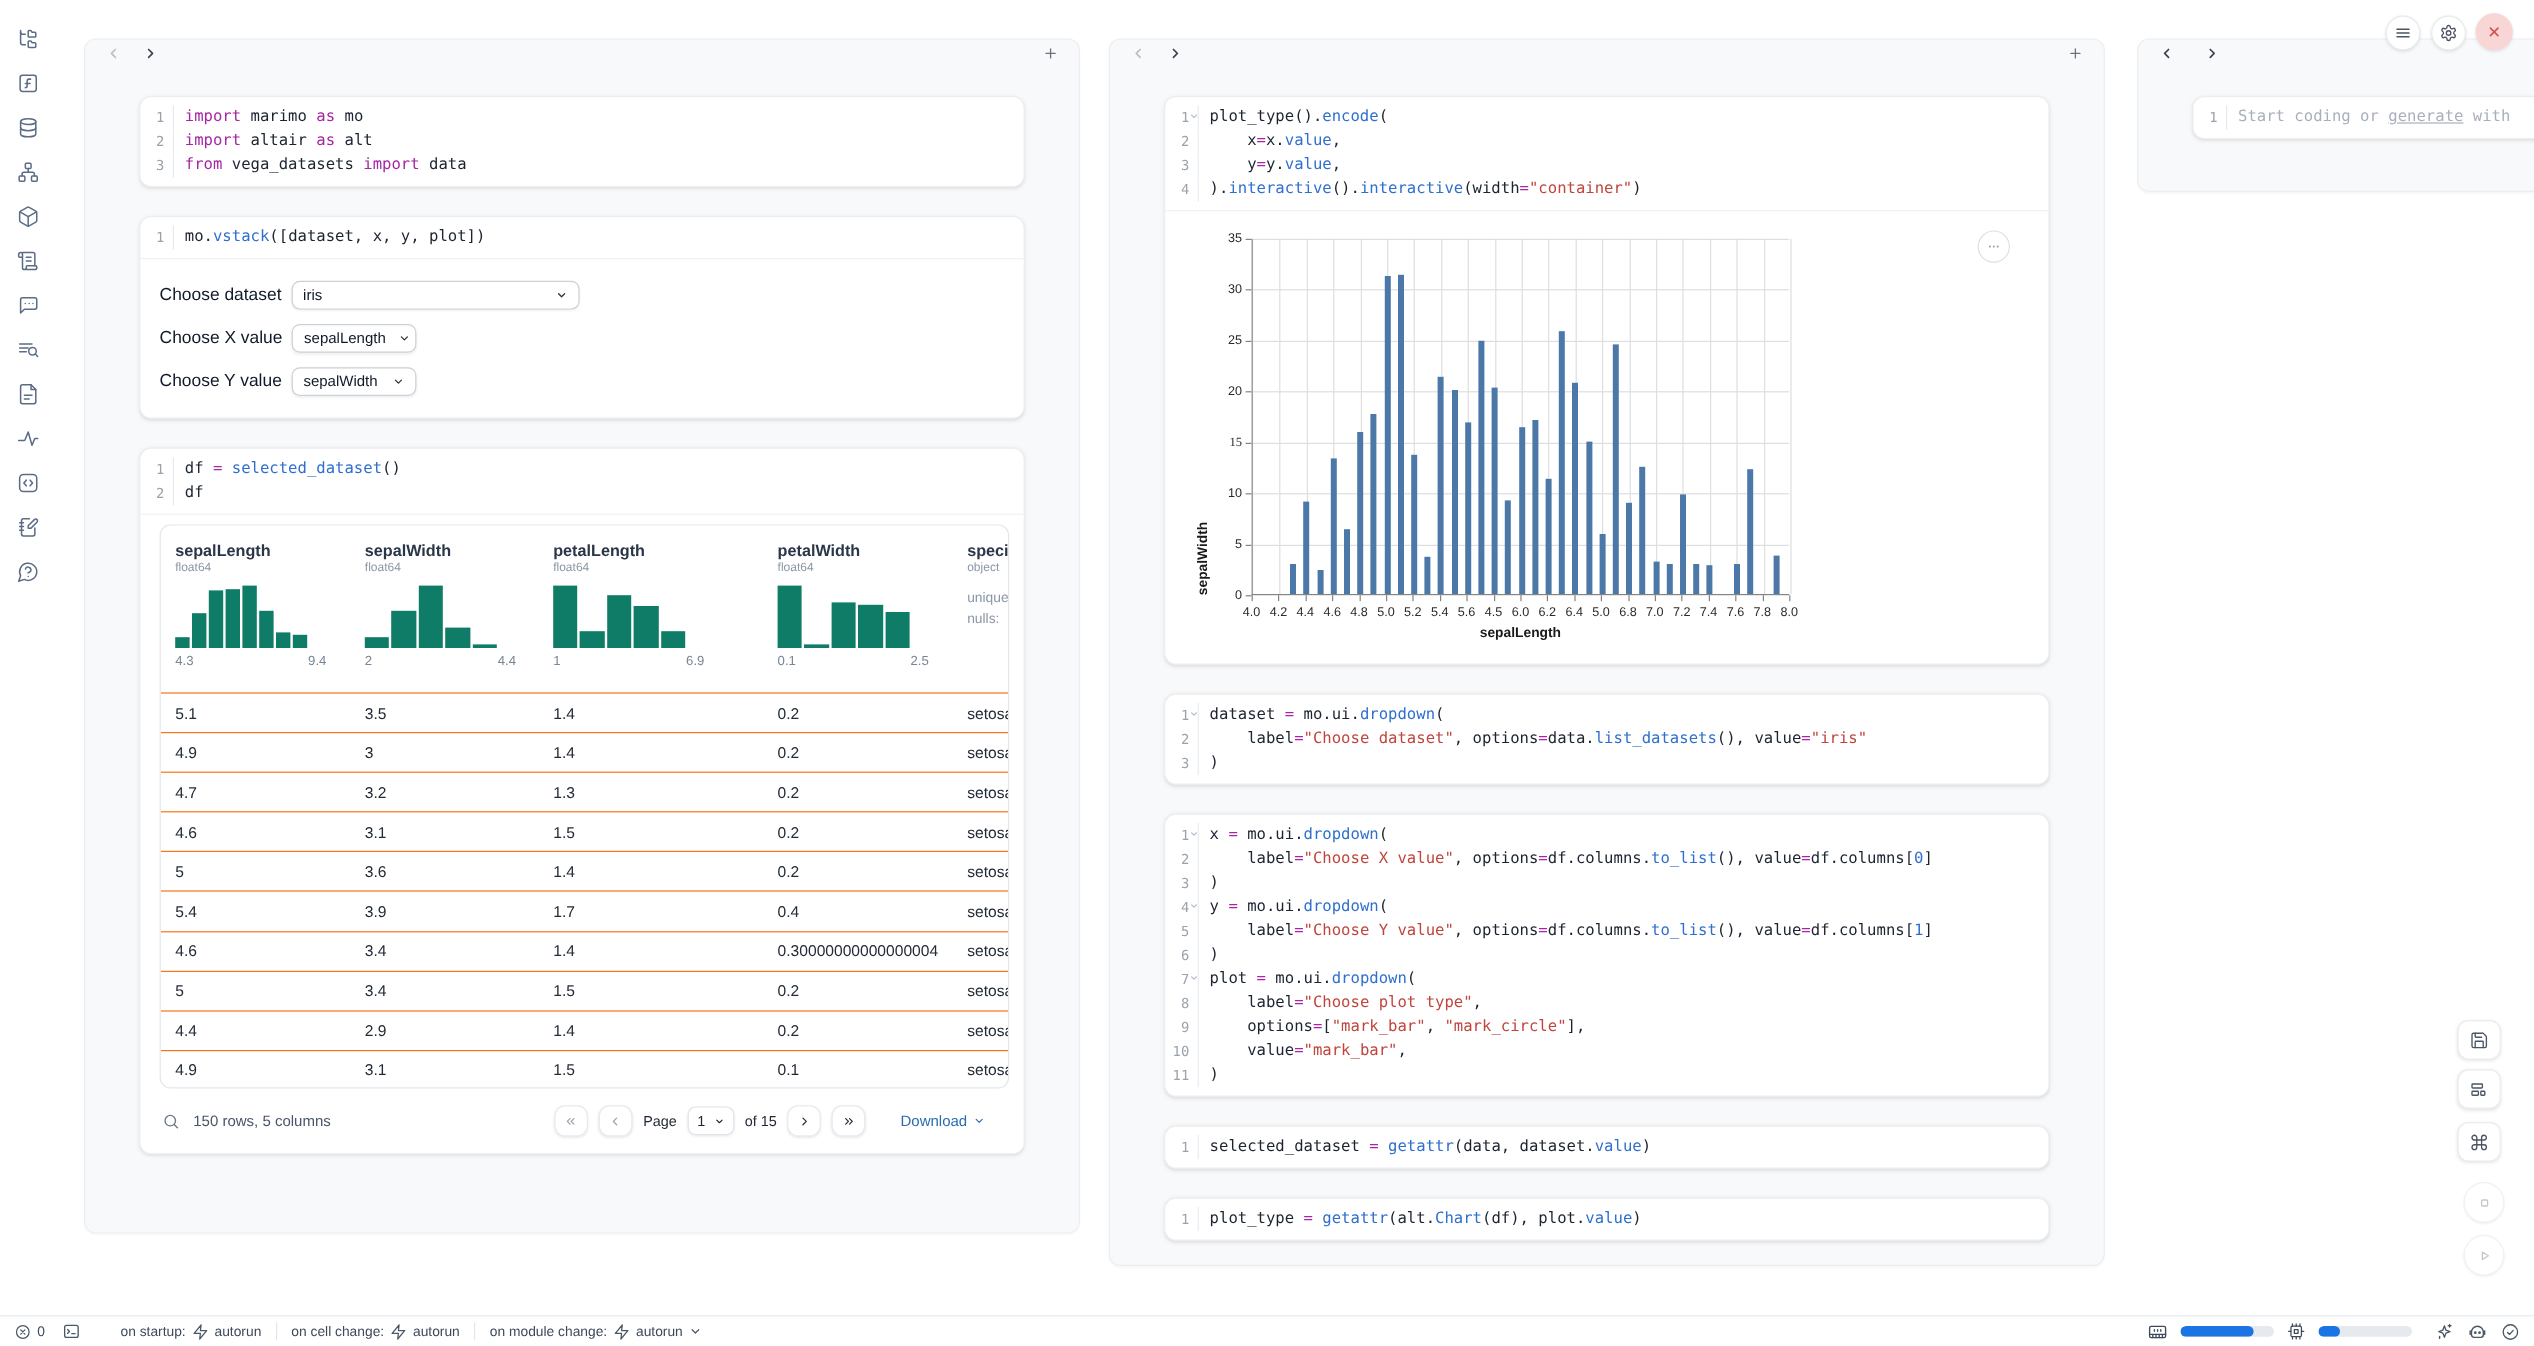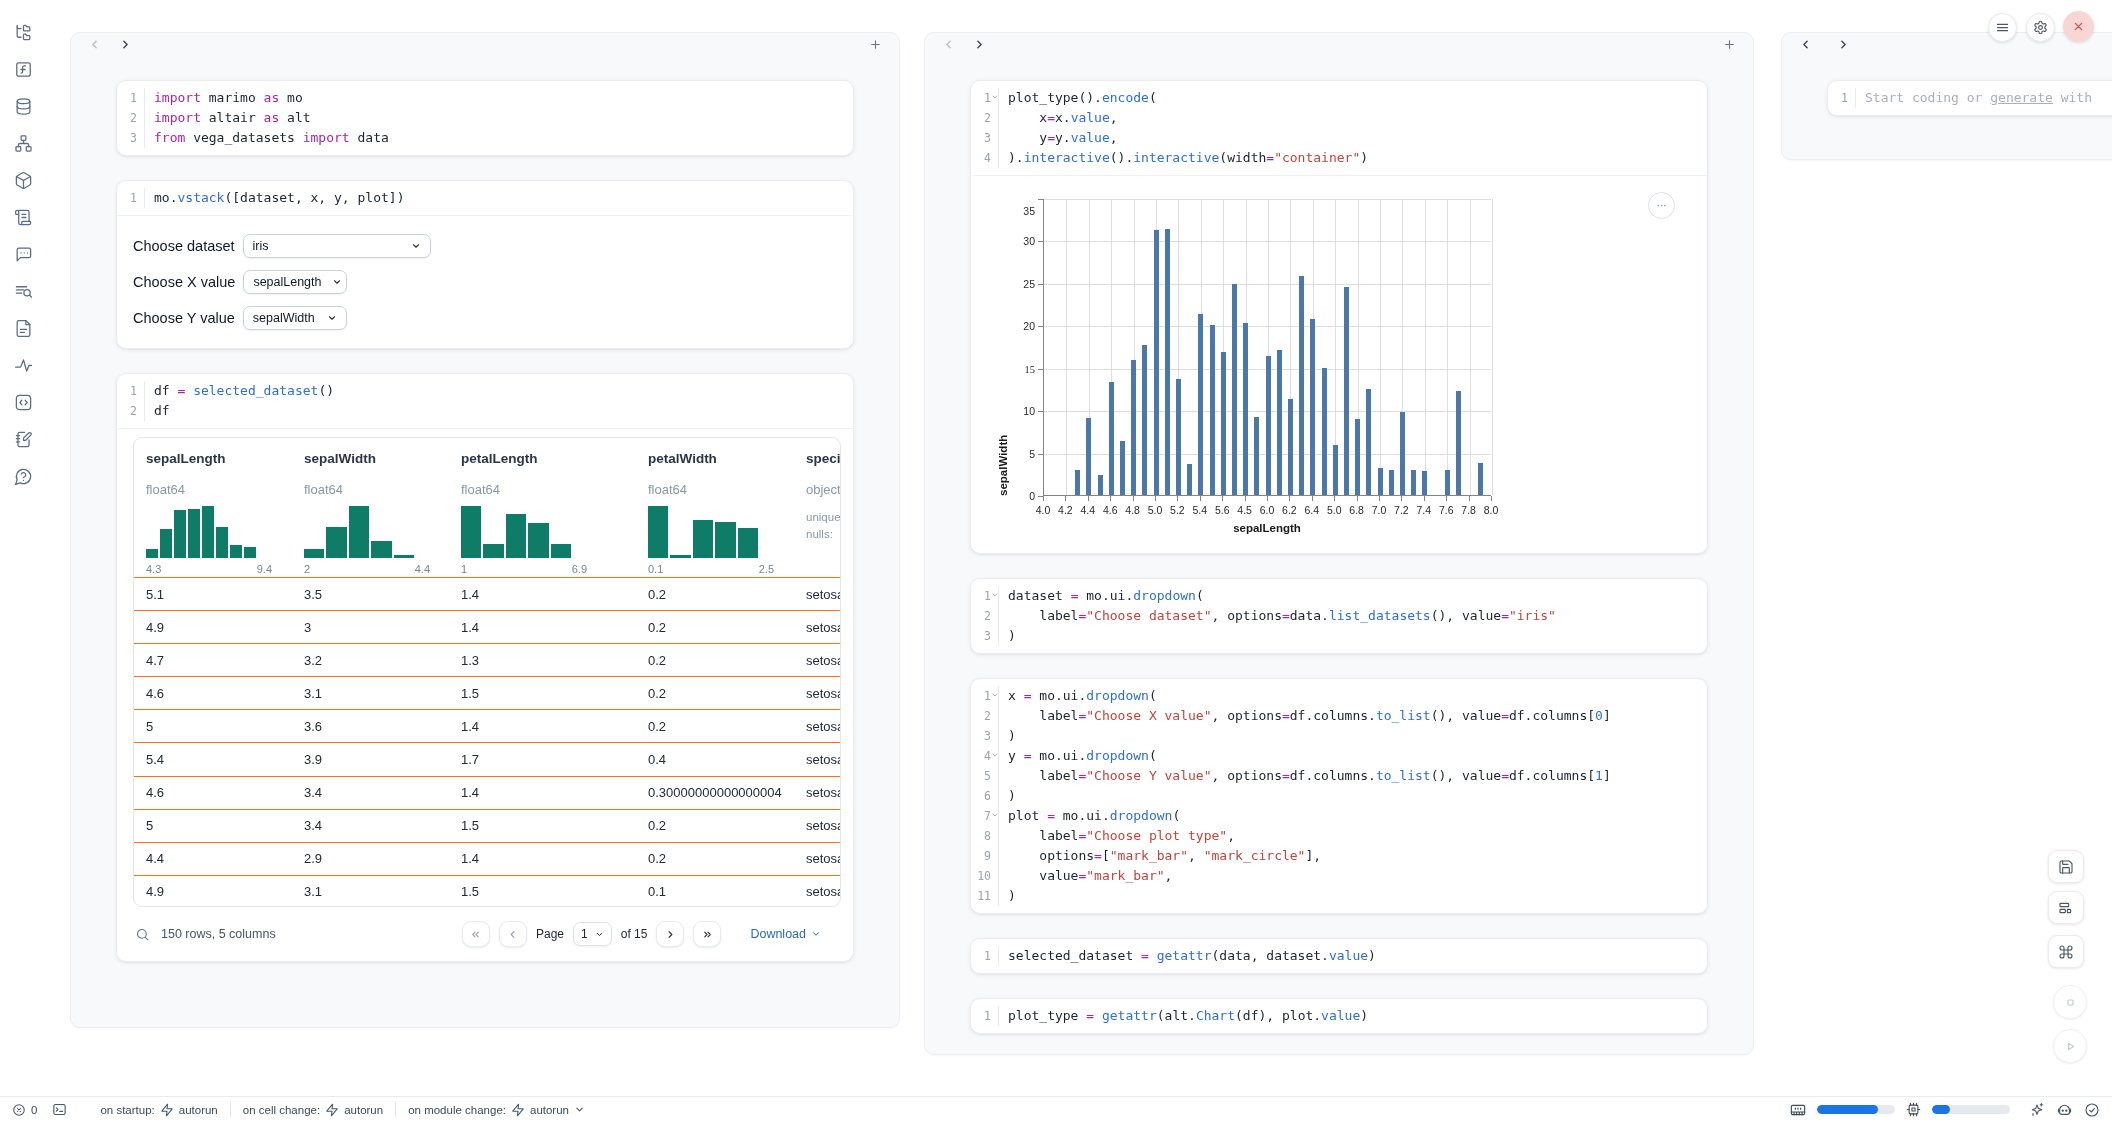--- a/index.html
+++ b/index.html
@@ -46,21 +46,21 @@
 .mo-select{display:inline-flex;align-items:center;justify-content:space-between;height:24px;
   border:1px solid #cbd1d8;border-radius:7px;background:#fff;box-shadow:0 1px 2px rgba(0,0,0,.06);
   padding:0 9px;font-size:12.5px;color:#10192a;gap:10px;cursor:pointer}
 .mo-select svg{width:10px;height:10px;color:#333}
 
 .table-output{padding:8px 16px 0 16px}
 .df-table{border:1px solid #e3e7ec;border-radius:9px;overflow:hidden;height:470px;background:#fff;width:708px}
 .df-head{display:grid;grid-template-columns:158px 157px 187px 158px 190px;width:850px;height:139px}
 .df-col{padding:13px 10px 0 12px}
 .col-name{font-weight:bold;font-size:13.5px;color:#2a3648}
-.col-type{font-size:13px;color:#8b97a5;margin-top:16px}
+.col-type{font-size:10px;color:#8b97a5;margin-top:2px}
 .hist{display:flex;align-items:flex-end;gap:2px;height:52px;width:110px;margin-top:9px}
 .hist div{flex:1;background:#0e7c66}
 .range{display:flex;justify-content:space-between;width:126px;margin-top:5px;font-size:11px;color:#7a8694}
 .col-extra{font-size:11.5px;color:#8b97a5;margin-top:12px;line-height:17px}
 .df-row{display:grid;grid-template-columns:158px 157px 187px 158px 190px;width:850px;height:33.1px;
   align-items:center;border-top:1px solid #f97316}
 .df-cell{padding:0 10px 0 12px;font-size:13px;color:#222b36;white-space:nowrap;overflow:hidden}
 .df-footer{display:flex;align-items:center;height:54px;gap:9px;padding-right:2px}
 .search-icon-btn{border:none;background:none;color:#6b7684;padding:0 2px}
 .search-icon-btn svg{width:15px;height:15px}
@@ -241,21 +241,21 @@
         </div>
     </div>
     <div class="cell">
       <div class="code">
           <div class="code-line"><span class="gutter">1</span><span class="src"><span class="tk-d">mo.</span><span class="tk-f">vstack</span><span class="tk-d">([dataset, x, y, plot])</span></span></div>
         </div>
       <div class="cell-divider"></div>
       <div class="controls">
           <div class="control-row">
             <span class="control-label">Choose dataset</span>
-            <span class="mo-select" style="width: 188px;">
+            <span class="mo-select" style="width: 240px;">
               <span>iris</span>
               <span>
                 <svg viewBox="0 0 24 24" fill="none" stroke="currentColor" stroke-width="2.6" stroke-linecap="round" stroke-linejoin="round" style="width: 10px; height: 10px;">
                   <path d="m6 9 6 6 6-6"></path>
                 </svg>
               </span>
             </span>
           </div>
           <div class="control-row">
             <span class="control-label">Choose X value</span>
@@ -629,21 +629,21 @@
             <div class="ylab" style="top: 224.143px;">10</div>
             <div class="tickmark" style="left: 41px; top: 181.714px; width: 5px; height: 1px; position: absolute;"></div>
             <div class="ylab" style="top: 181.714px; font-family: Liberation Serif, serif;">15</div>
             <div class="tickmark" style="left: 41px; top: 139.286px; width: 5px; height: 1px; position: absolute;"></div>
             <div class="ylab" style="top: 139.286px;">20</div>
             <div class="tickmark" style="left: 41px; top: 96.8571px; width: 5px; height: 1px; position: absolute;"></div>
             <div class="ylab" style="top: 96.8571px;">25</div>
             <div class="tickmark" style="left: 41px; top: 54.4286px; width: 5px; height: 1px; position: absolute;"></div>
             <div class="ylab" style="top: 54.4286px;">30</div>
             <div class="tickmark" style="left: 41px; top: 12px; width: 5px; height: 1px; position: absolute;"></div>
-            <div class="ylab" style="top: 24px; text-align: right;">35</div>
+            <div class="ylab" style="top: 12px; text-align: right;">35</div>
             <div class="x-title" style="left: 46px; top: 335px; width: 448px;">sepalLength</div>
           </div>
         <button class="more-btn">
             <svg viewBox="0 0 24 24" fill="currentColor">
               <circle cx="6" cy="12" r="1.6"></circle>
               <circle cx="12" cy="12" r="1.6"></circle>
               <circle cx="18" cy="12" r="1.6"></circle>
             </svg>
           </button>
       </div>

